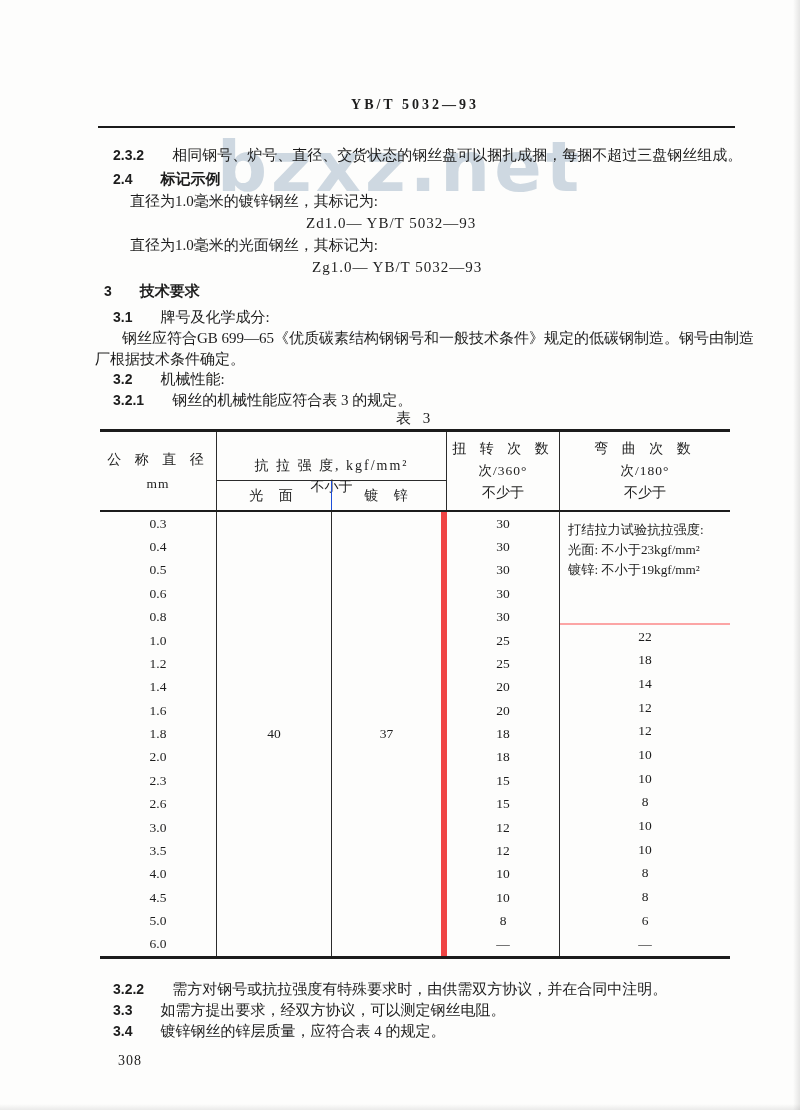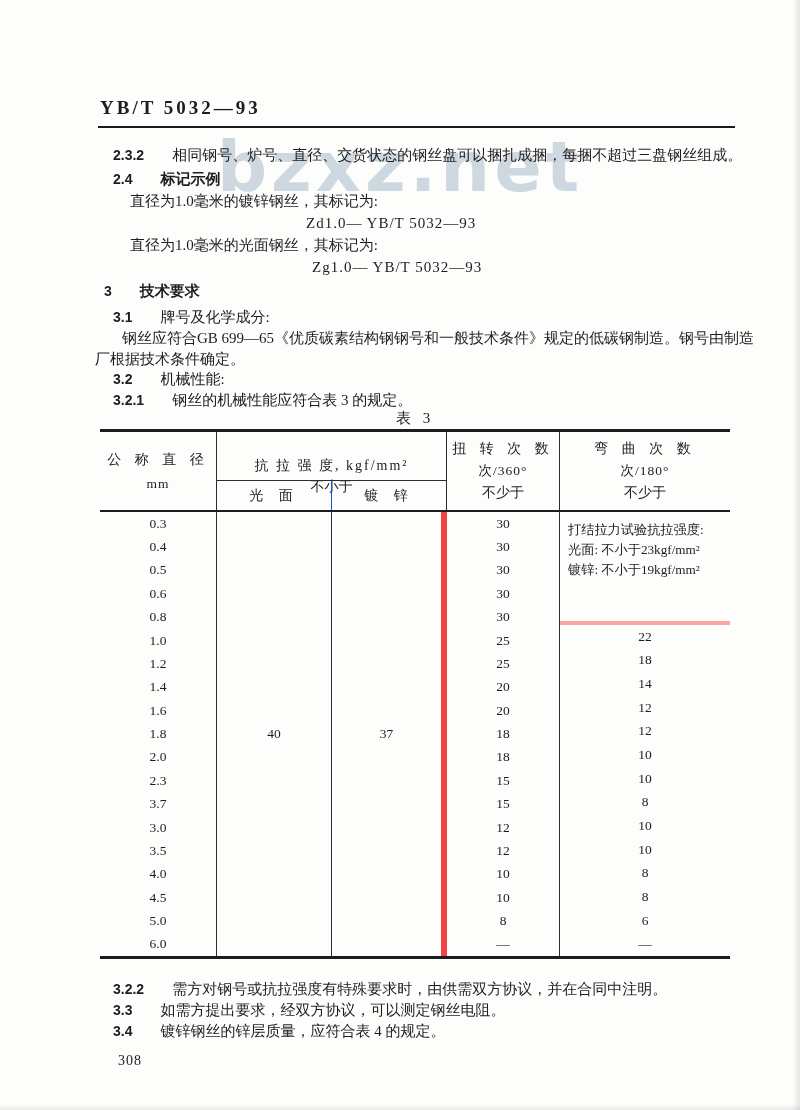--- a/index.html
+++ b/index.html
@@ -16,21 +16,21 @@
   .watermark {
     position:absolute; left:193px; top:126px;
     font-family:"DejaVu Sans", sans-serif;
     font-weight:bold; font-size:70px; letter-spacing:4px;
     color:rgba(168,185,203,0.55);
     z-index:1; user-select:none; white-space:nowrap;margin-left:24px;
   }
   .content { position:relative; z-index:2; }
   .doc-code {
     position:absolute; top:97px; left:100px; width:630px;
-    text-align:left; font-weight:bold; font-size:19px;
+    text-align:center; font-weight:bold; font-size:14px;
     letter-spacing:3px; font-family:"Liberation Serif", serif;
   }
   .header-rule {
     position:absolute; top:126px; left:98px; width:637px;
     border-top:2.5px solid #1b1b1b;
   }
   .line { position:absolute; font-size:15px; line-height:19px; white-space:nowrap; }
   .secnum {
     font-family:"Liberation Sans", sans-serif;
     font-weight:bold; font-size:14px; margin-right:28px;
@@ -63,21 +63,21 @@
 
   .tbody { position:relative; height:447px; border-bottom:3px solid #1c1c1c; }
   .bcol { position:absolute; top:0; height:100%; display:flex; flex-direction:column; }
   .bcol1 { left:0; width:117px; border-right:1px solid #2b2b2b; }
   .bcol2 { left:117px; width:115px; border-right:1px solid #2b2b2b; align-items:center; justify-content:center; }
   .bcol3 { left:232px; width:115px; border-right:6px solid #ef4444; align-items:center; justify-content:center; }
   .bcol4 { left:347px; width:113px; border-right:1px solid #2b2b2b; }
   .bcol5 { left:460px; width:170px; }
   .brow { flex:1; display:flex; align-items:center; justify-content:center; font-size:13.5px; }
   .note-block {
-    height:113px; border-bottom:4px solid #fca5a5;
+    height:113px; border-bottom:2px solid #fca5a5;
     padding:8px 2px 0 8px; font-size:13.2px; line-height:20px; white-space:nowrap;
   }
   .bend-rows { flex:1; display:flex; flex-direction:column; }
   .merged-val { font-size:13.5px; }
 
   .page-num { position:absolute; top:1053px; left:118px; font-size:14px; letter-spacing:1px; }
 
   .edge-right { position:absolute; top:0; right:0; width:7px; height:100%;
     background:linear-gradient(to right, rgba(120,120,120,0) , rgba(120,120,120,0.18)); z-index:3; }
   .edge-bottom { position:absolute; bottom:0; left:0; width:100%; height:6px;
@@ -164,21 +164,21 @@
             <div class="brow">0.5</div>
             <div class="brow">0.6</div>
             <div class="brow">0.8</div>
             <div class="brow">1.0</div>
             <div class="brow">1.2</div>
             <div class="brow">1.4</div>
             <div class="brow">1.6</div>
             <div class="brow">1.8</div>
             <div class="brow">2.0</div>
             <div class="brow">2.3</div>
-            <div class="brow">3.7</div>
+            <div class="brow">2.6</div>
             <div class="brow">3.0</div>
             <div class="brow">3.5</div>
             <div class="brow">4.0</div>
             <div class="brow">4.5</div>
             <div class="brow">5.0</div>
             <div class="brow">6.0</div>
           </div>
         <div class="bcol bcol2">
           <div class="merged-val">40</div>
         </div>

